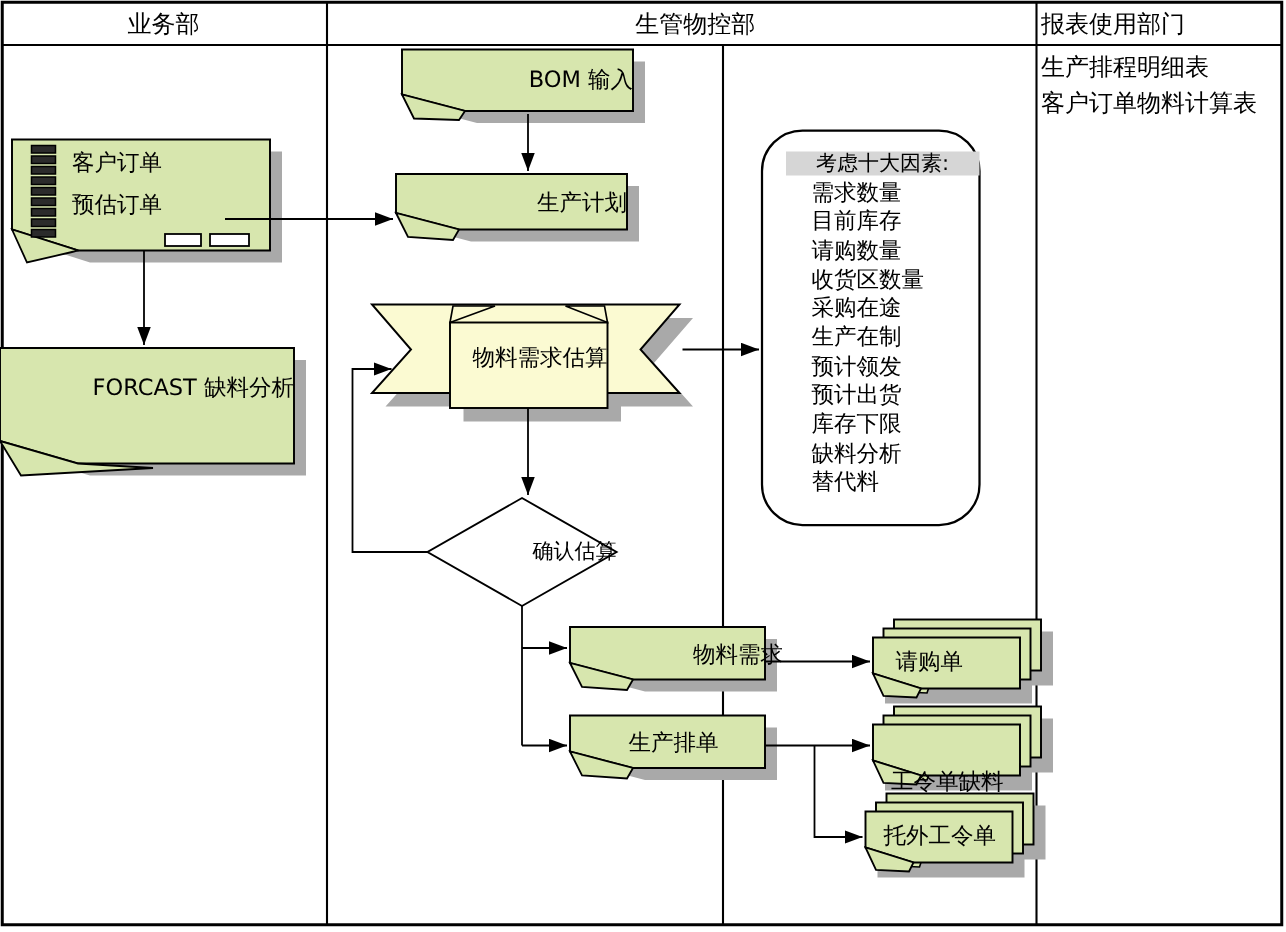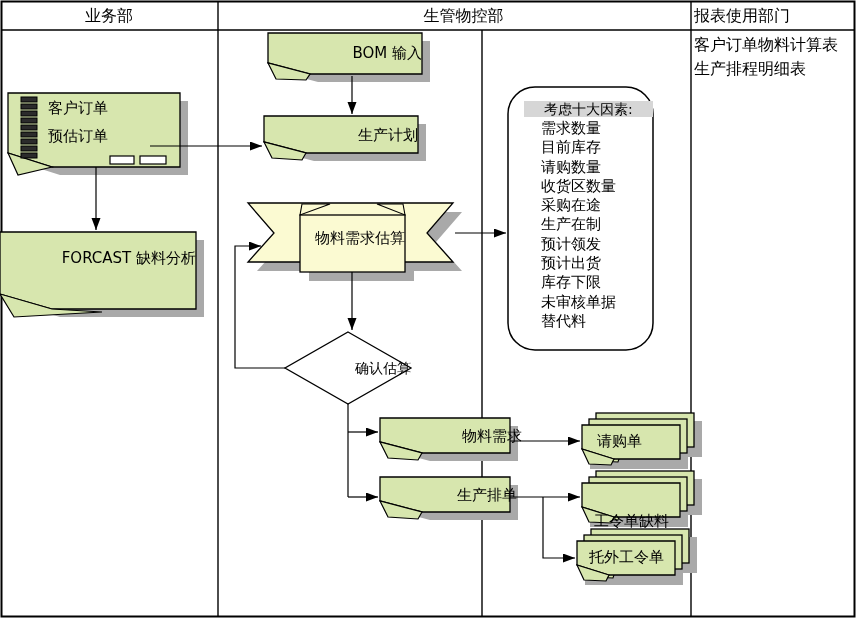--- a/index.html
+++ b/index.html
@@ -145,45 +145,45 @@
       <path d="M510,497 L580,497" marker-end="url(#arr)"></path>
       <path d="M543,497 L543,558 L575,558" marker-end="url(#arr)"></path>
     </g>
   </svg>
 
   <div class="hdr" style="left:0;width:218px;text-align:center;">业务部</div>
   <div class="hdr" style="left:218px;width:473px;text-align:center;text-indent:18px;">生管物控部</div>
   <div class="hdr" style="left:694px;">报表使用部门</div>
 
   <div class="reports">
+    <div>生产排程明细表</div>
     <div>客户订单物料计算表</div>
-    <div>生产排程明细表</div>
   </div>
 
   <div class="lbl" style="left:48px;top:99px;">客户订单</div>
   <div class="lbl" style="left:48px;top:127px;">预估订单</div>
   <div class="lbl center" style="left:0;width:196px;top:249px;">FORCAST 缺料分析</div>
   <div class="lbl center" style="left:268px;width:154px;top:44px;">BOM 输入</div>
   <div class="lbl center" style="left:264px;width:154px;top:126px;">生产计划</div>
   <div class="lbl center" style="left:300px;width:105px;top:229px;">物料需求估算</div>
   <div class="lbl center small" style="left:285px;width:126px;top:359px;">确认估算</div>
   <div class="lbl center" style="left:380px;width:142px;top:427px;">物料需求</div>
-  <div class="lbl center" style="left:396px;width:121px;top:486px;">生产排单</div>
+  <div class="lbl center" style="left:358px;width:121px;top:486px;">生产排单</div>
   <div class="lbl" style="left:597px;top:432px;">请购单</div>
   <div class="lbl" style="left:594px;top:490px;margin-top:22px;">工令单缺料</div>
   <div class="lbl" style="left:589px;top:548px;">托外工令单</div>
 
   <div class="factors-title">考虑十大因素:</div>
   <div class="factors">
     <div>需求数量</div>
     <div>目前库存</div>
     <div>请购数量</div>
     <div>收货区数量</div>
     <div>采购在途</div>
     <div>生产在制</div>
     <div>预计领发</div>
     <div>预计出货</div>
     <div>库存下限</div>
-    <div>未审核单据</div>
+    <div>缺料分析</div>
     <div>替代料</div>
   </div>
 
 </div>
 
 </body></html>

